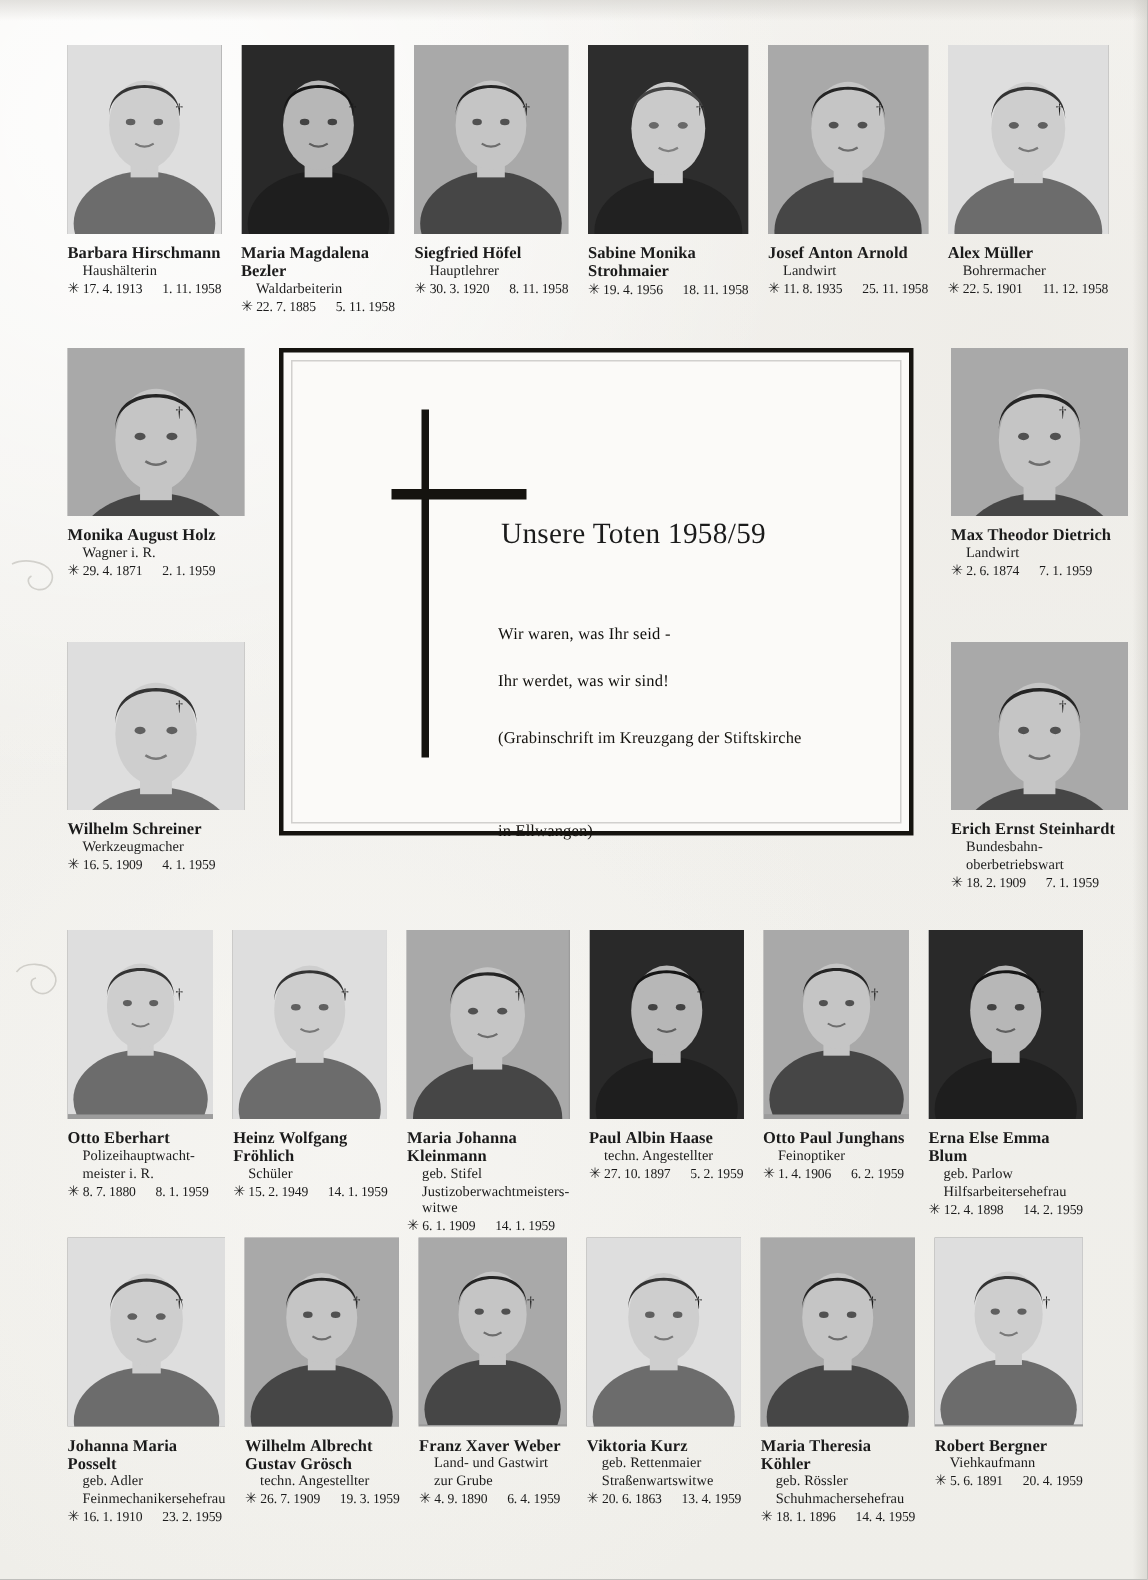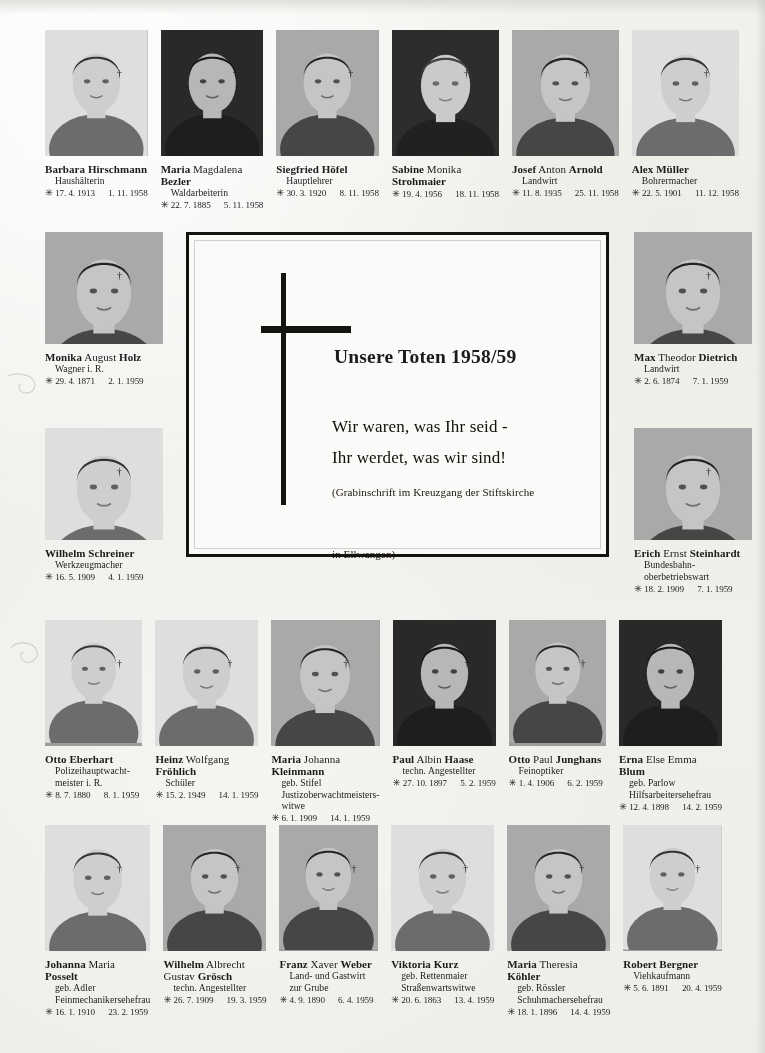--- a/index.html
+++ b/index.html
@@ -74,21 +74,21 @@
     inset: 0;
   }
   .caption {
     margin-top: 7px;
     font-size: 9.6px;
     line-height: 11.6px;
     letter-spacing: 0.05px;
   }
   .nm { font-size: 11px; line-height: 12px; }
   .nm b { font-weight: 700; }
-  .nm span { font-weight: 400; }
+  .nm span { font-weight: 700; }
   .occ { font-weight: 400; margin-left: 10px; }
   .dates {
     margin-top: 0.5px;
     white-space: nowrap;
     font-size: 9.1px;
     letter-spacing: -0.1px;
   }
   .dates .star { font-size: 9.6px; }
   .dates .gap { display: inline-block; width: 11px; }
   .dates .cross { font-size: 10px; }
@@ -125,28 +125,28 @@
     top: 53px;
     width: 90px;
     height: 7px;
     background: #15130f;
   }
   .mem-title {
     position: absolute;
     left: 145px;
     top: 111px;
     font-size: 19.5px;
-    font-weight: 700;
+    font-weight: 400;
     letter-spacing: 0.2px;
     white-space: nowrap;
   }
   .mem-line {
     position: absolute;
     left: 143px;
-    font-size: 17px;
+    font-size: 11px;
     font-weight: 400;
     letter-spacing: 0.15px;
     white-space: nowrap;
     color: #100f0c;
   }
   .mem-l1 { top: 182px; }
   .mem-l2 { top: 213px; text-align: right; }
   .mem-src {
     position: absolute;
     left: 143px;

